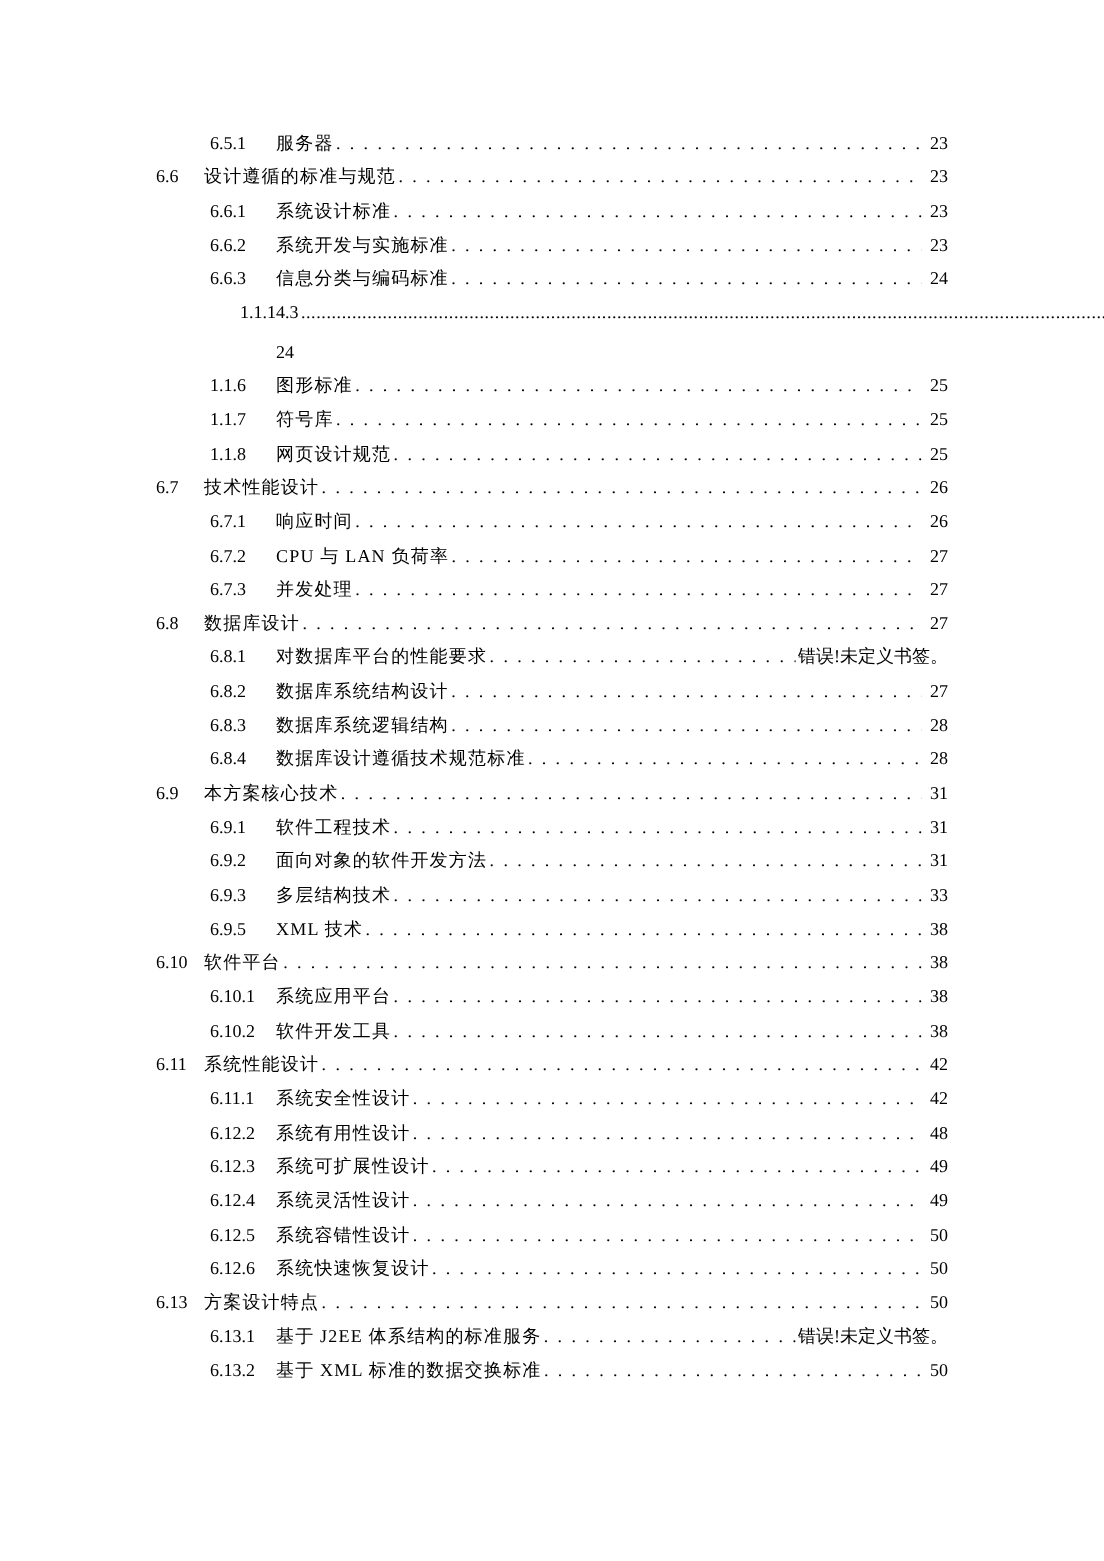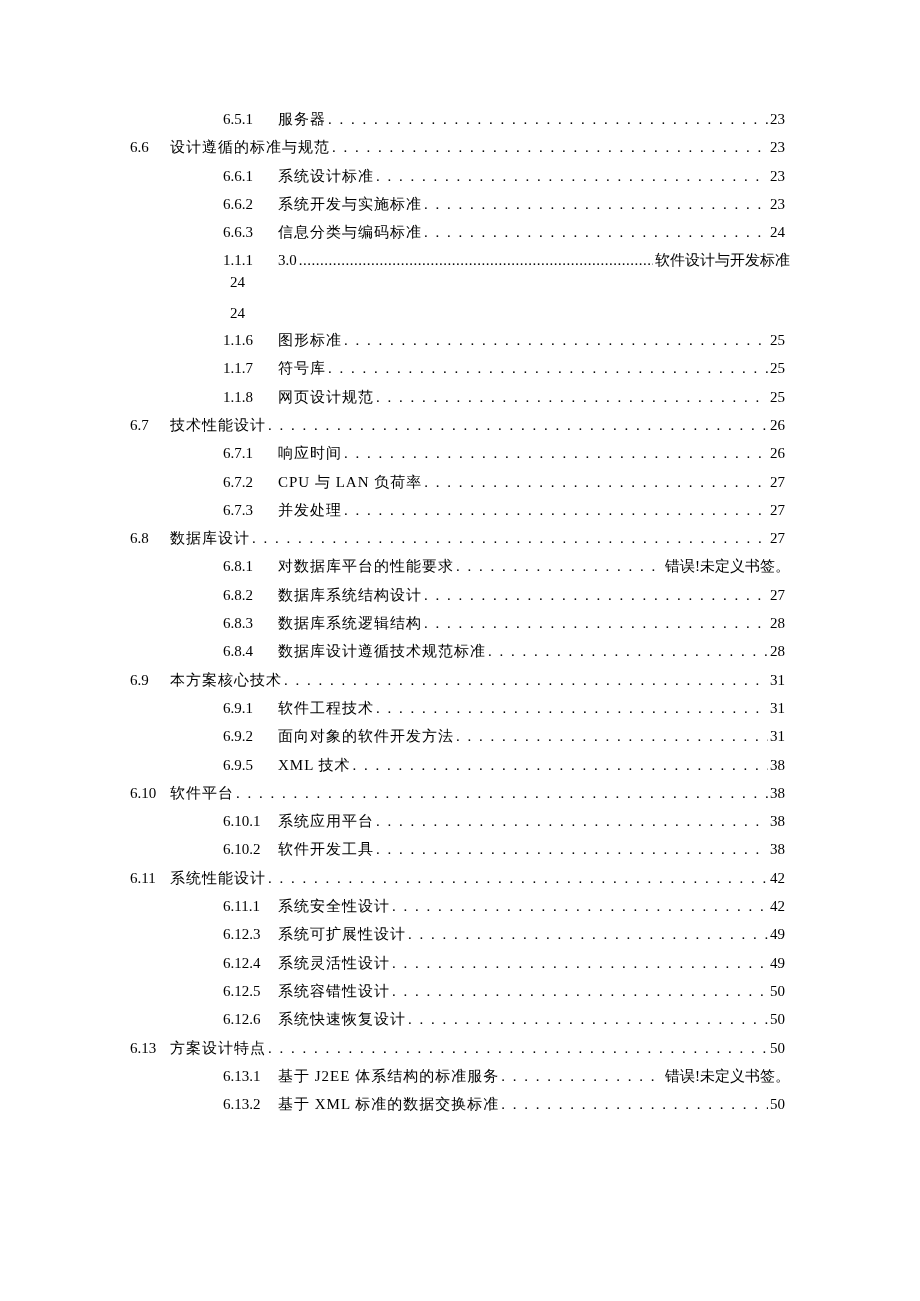--- a/index.html
+++ b/index.html
@@ -12,48 +12,49 @@
     height: 1301px;
     padding: 110px 130px 110px 130px;
   }
   .toc-line {
     display: flex;
     align-items: baseline;
     margin-bottom: 9.3px;
     white-space: nowrap;
   }
   .toc-sub { padding-left: 45px; }
-  .num { display: inline-block; min-width: 55px; margin-left: 48px; }
+  .num { display: inline-block; min-width: 55px; }
   .num-l1 { display: inline-block; min-width: 40px; }
   .dots {
     flex: 1;
     overflow: hidden;
     letter-spacing: 2px;
     color: #000;
     margin: 0 2px;
   }
   .dots::after {
     content: ". . . . . . . . . . . . . . . . . . . . . . . . . . . . . . . . . . . . . . . . . . . . . . . . . . . . . . . . . . . . . . . . . . . . . . . . . . . . . . . . . . . . . . . . . . . . . . . . . . . .";
   }
   .dots-fine {
     flex: 1;
     overflow: hidden;
     letter-spacing: 0.5px;
     margin: 0 2px;
   }
   .dots-fine::after {
     content: "........................................................................................................................................................................................................";
   }
-  .pg { min-width: 20px; text-align: left; }
+  .pg { min-width: 20px; text-align: right; }
   .title { letter-spacing: 1px; }
   .wrap-line {
     display: flex;
-    flex-direction: column;
+    flex-direction: row;
     padding-left: 45px;
     margin-bottom: 9.3px;
+    text-align: right;
   }
   .wrap-row {
     display: flex;
     align-items: baseline;
     white-space: nowrap;
   }
   .wrap-pg { padding-left: 55px; margin-top: 4px; }
 </style>
 </head>
 <body>
@@ -85,21 +86,21 @@
     </div>
     <div class="toc-line toc-sub">
       <span class="num">6.6.3</span>
       <span class="title">信息分类与编码标准</span>
       <span class="dots"></span>
       <span class="pg">24</span>
     </div>
     <div class="wrap-line">
       <div class="wrap-row">
         <span class="num">1.1.1</span>
-        <span>3.0</span>
+        <span>4.3</span>
         <span class="dots-fine"></span>
         <span>软件设计与开发标准</span>
       </div>
       <div class="wrap-pg">24</div>
     </div>
     <div class="wrap-line">
       <div class="wrap-pg">24</div>
     </div>
     <div class="toc-line toc-sub">
       <span class="num">1.1.6</span>
@@ -185,20 +186,26 @@
       <span class="dots"></span>
       <span class="pg">31</span>
     </div>
     <div class="toc-line toc-sub">
       <span class="num">6.9.2</span>
       <span class="title">面向对象的软件开发方法</span>
       <span class="dots"></span>
       <span class="pg">31</span>
     </div>
     <div class="toc-line toc-sub">
+      <span class="num">6.9.3</span>
+      <span class="title">多层结构技术</span>
+      <span class="dots"></span>
+      <span class="pg">33</span>
+    </div>
+    <div class="toc-line toc-sub">
       <span class="num">6.9.5</span>
       <span class="title">XML 技术</span>
       <span class="dots"></span>
       <span class="pg">38</span>
     </div>
     <div class="toc-line ">
       <span class="num-l1">6.10</span>
       <span class="title">软件平台</span>
       <span class="dots"></span>
       <span class="pg">38</span>
@@ -219,20 +226,26 @@
       <span class="num-l1">6.11</span>
       <span class="title">系统性能设计</span>
       <span class="dots"></span>
       <span class="pg">42</span>
     </div>
     <div class="toc-line toc-sub">
       <span class="num">6.11.1</span>
       <span class="title">系统安全性设计</span>
       <span class="dots"></span>
       <span class="pg">42</span>
+    </div>
+    <div class="toc-line toc-sub">
+      <span class="num">6.12.2</span>
+      <span class="title">系统有用性设计</span>
+      <span class="dots"></span>
+      <span class="pg">48</span>
     </div>
     <div class="toc-line toc-sub">
       <span class="num">6.12.3</span>
       <span class="title">系统可扩展性设计</span>
       <span class="dots"></span>
       <span class="pg">49</span>
     </div>
     <div class="toc-line toc-sub">
       <span class="num">6.12.4</span>
       <span class="title">系统灵活性设计</span>

